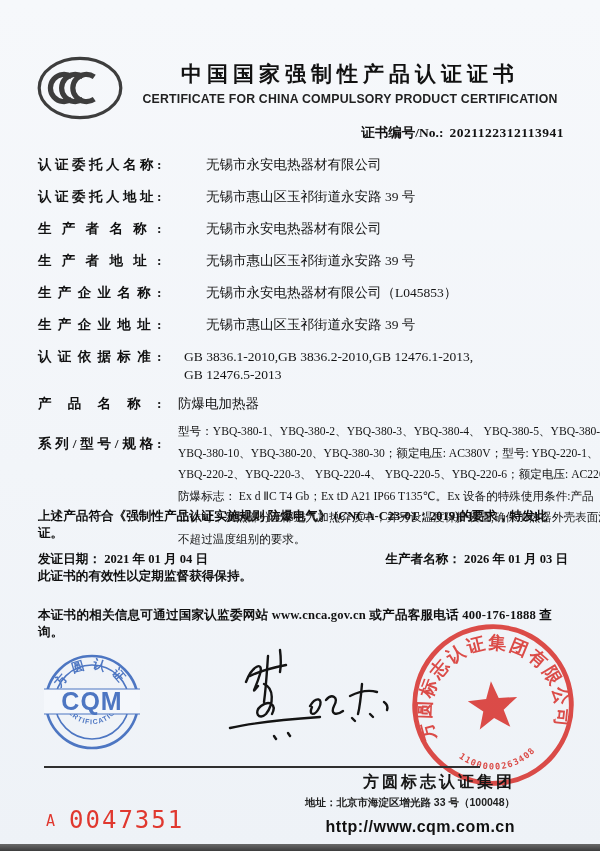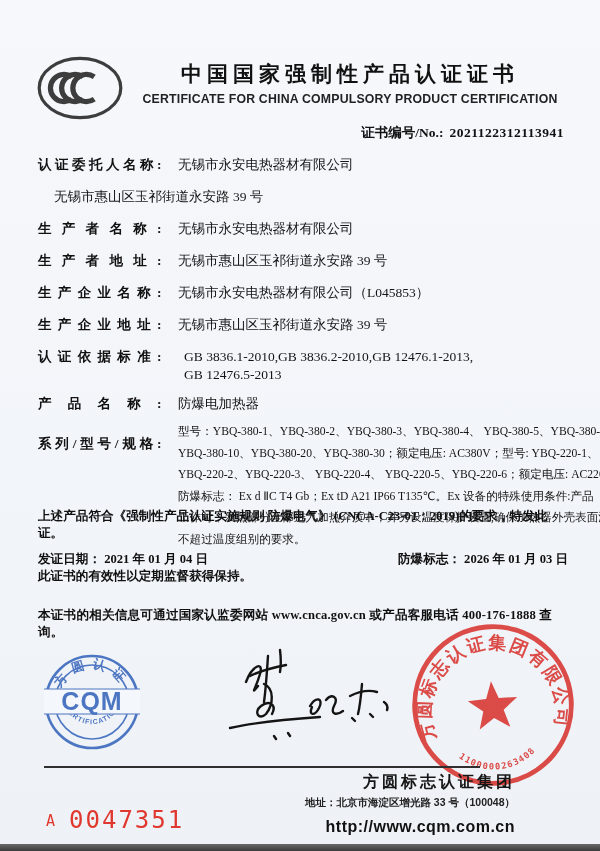--- a/index.html
+++ b/index.html
@@ -28,21 +28,21 @@
   .frow .lbl{
     width:124px;min-width:124px;
     font-size:13.5px;font-weight:bold;color:#111;
     text-align:justify;text-align-last:justify;
     letter-spacing:.5px;
   }
   .frow .val{
     margin-left:16px;font-size:13.5px;font-weight:500;color:#141414;
     white-space:pre;line-height:1.35;
   }
-  .h32{height:32px;} .h47{height:47px;gap:6px;} .h26{height:26px;}
+  .h32{height:32px;gap:28px;} .h47{height:47px;gap:6px;} .h26{height:26px;}
   .frow.models .lbl{margin-top:14px;}
   .frow.models .val{font-size:11.6px;line-height:21.5px;font-weight:500;}
   
   .statement{position:absolute;left:38px;top:508px;width:530px;font-size:12.6px;font-weight:bold;color:#101010;}
   .st-line{margin-bottom:0;}
   .dates{display:flex;justify-content:space-between;margin-top:9px;}
   .validity{}
   .infonote{margin-top:22px;letter-spacing:.2px;}
   
   .cqm-logo{position:absolute;left:42px;top:652px;width:100px;height:100px;}
@@ -78,20 +78,21 @@
   <div class="cert-no-row">
     <span>证书编号/No.:</span><span class="num">2021122312113941</span>
   </div>
 
   <div class="fields">
     <div class="frow h32">
       <div class="lbl">认证委托人名称:</div>
       <div class="val">无锡市永安电热器材有限公司</div>
     </div>
     <div class="frow h32">
+      <div class="lbl">认证委托人地址:</div>
       <div class="val">无锡市惠山区玉祁街道永安路 39 号</div>
     </div>
     <div class="frow h32">
       <div class="lbl">生产者名称:</div>
       <div class="val">无锡市永安电热器材有限公司</div>
     </div>
     <div class="frow h32">
       <div class="lbl">生产者地址:</div>
       <div class="val">无锡市惠山区玉祁街道永安路 39 号</div>
     </div>
@@ -124,21 +125,21 @@
   </div>
 
   <div class="statement">
     <div class="st-line">上述产品符合《强制性产品认证实施规则 防爆电气》 (CNCA-C23-01：2019)的要求，特发此证。</div>
     <div class="dates">
       <span>
         <span>发证日期：</span>
         <span>2021 年 01 月 04 日</span>
       </span>
       <span>
-        <span>防爆标志：</span>
+        <span>生产者名称：</span>
         <span>2026 年 01 月 03 日</span>
       </span>
     </div>
     <div class="validity">此证书的有效性以定期监督获得保持。</div>
     <div class="infonote">本证书的相关信息可通过国家认监委网站 www.cnca.gov.cn 或产品客服电话 400-176-1888 查询。</div>
   </div>
 
   <svg class="cqm-logo" viewBox="0 0 100 100">
     <defs>
       <path id="cqmTop" d="M 18,62 A 34,34 0 1 1 82,62" fill="none"></path>

